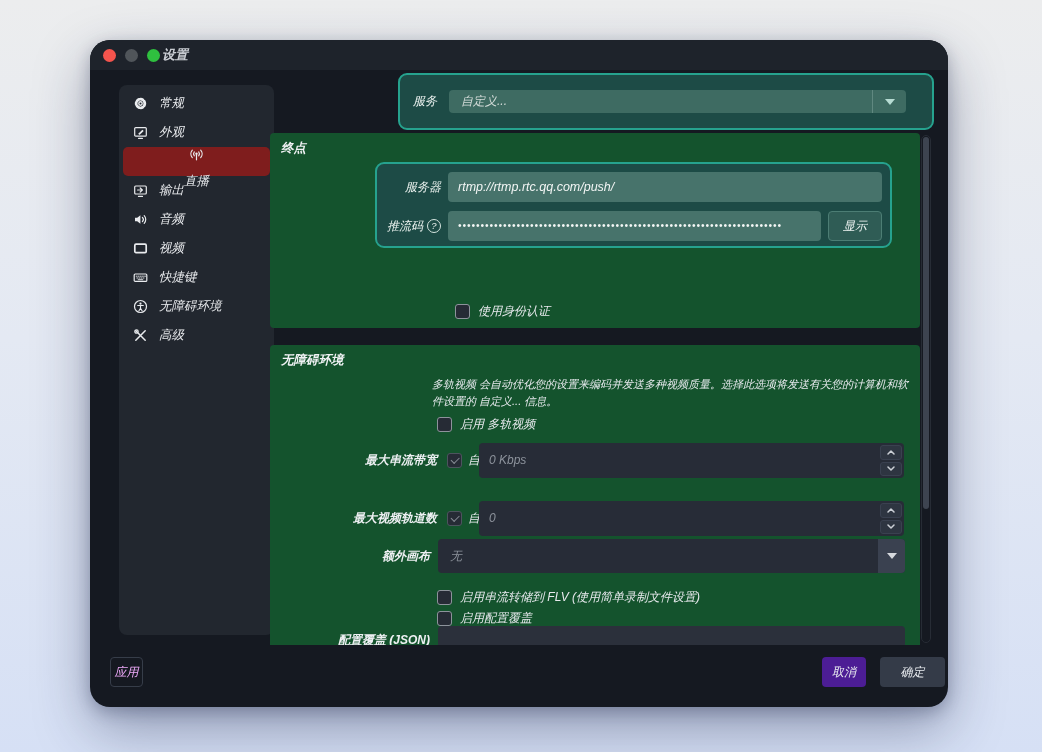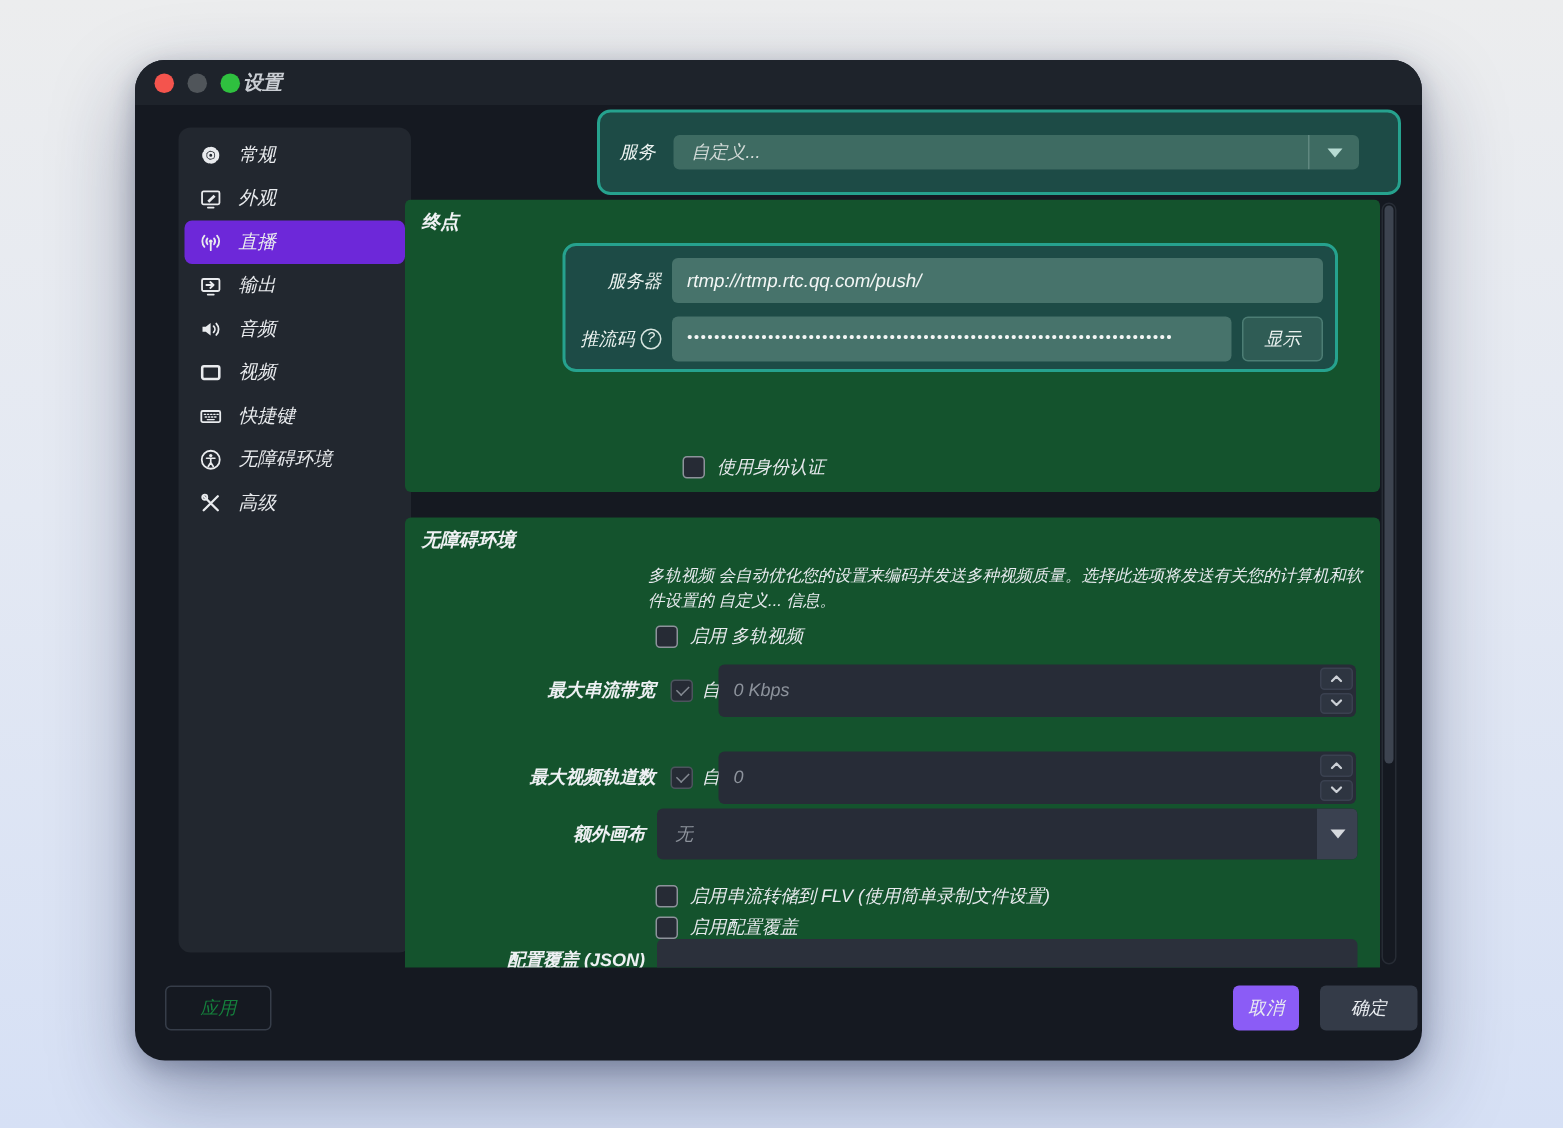--- a/index.html
+++ b/index.html
@@ -13,21 +13,21 @@
   .light{position:absolute;top:9px;width:13px;height:13px;border-radius:50%;}
   .light.red{left:13px;background:#f4544d;}
   .light.yellow{left:35px;background:#50555a;}
   .light.green{left:57px;background:#2fc03f;}
   .wtitle{position:absolute;left:72px;top:0;line-height:30px;font-size:13px;font-weight:bold;color:#c9cdd3;}
   
   .sidebar{position:absolute;left:17px;top:45px;width:155px;height:550px;background:#22272f;
            border-radius:8px;padding-top:4px;box-sizing:border-box;margin-left:12px;}
   .side-item{position:relative;height:29px;margin:0 4px;display:flex;align-items:center;gap:11px;
              padding:0 10px;border-radius:5px;color:#e9ebee;font-size:12.5px;cursor:default;}
-  .side-item.selected{background:#6d28d9;}
+  .side-item.selected{background:#7f1d1d;flex-direction:column;}
   .side-item svg{flex:0 0 15px;}
   .icon{stroke:#e9ebee;fill:none;stroke-width:1.2;stroke-linecap:round;stroke-linejoin:round;}
   
   .svc{position:absolute;left:308px;top:33px;width:536px;height:57px;background:#1d4b46;
        border:2px solid #26a28e;border-radius:9px;box-sizing:border-box;display:flex;align-items:center;
        padding:0 26px 0 13px;}
   .svc-label{color:#eef4f2;font-size:12px;margin-right:12px;flex:0 0 auto;}
   .svc-select{flex:1;height:23px;background:#3e6b62;border-radius:4px;display:flex;align-items:stretch;
               color:#d3dbd8;font-size:12px;overflow:hidden;}
   .svc-select .txt{flex:1;padding-left:12px;display:flex;align-items:center;}
@@ -72,22 +72,22 @@
   .chev{stroke:#ccd0d6;fill:none;stroke-width:1.5;stroke-linecap:round;stroke-linejoin:round;}
   .dd{position:absolute;left:168px;width:467px;height:34px;background:#272c37;border-radius:4px;
       display:flex;align-items:stretch;overflow:hidden;}
   .dd .txt{flex:1;padding-left:12px;display:flex;align-items:center;color:#8d939c;font-size:12px;}
   .dd-arrow{width:27px;background:#3a4150;display:flex;align-items:center;justify-content:center;}
   .dd-arrow .tri{border-top-color:#d6d9de;}
   .json-area{position:absolute;left:168px;top:281px;width:467px;height:60px;background:#2b303b;border-radius:4px;}
   
   .btn{position:absolute;top:617px;height:30px;border-radius:4px;font-size:12px;text-align:center;
        box-sizing:border-box;cursor:default;}
-  .btn.apply{left:20px;width:71px;line-height:28px;border:1px solid #363d49;color:#15803d;background:transparent;}
-  .btn.cancel{left:732px;width:44px;line-height:30px;background:#8b5cf6;color:#e9ecf0;}
+  .btn.apply{left:20px;width:33px;line-height:28px;border:1px solid #363d49;color:#f0abfc;background:transparent;}
+  .btn.cancel{left:732px;width:44px;line-height:30px;background:#4c1d95;color:#e9ecf0;}
   .btn.ok{left:790px;width:65px;line-height:30px;background:#343b48;color:#e9ecf0;}
   
   .sb-track{position:absolute;left:831px;top:95px;width:10px;height:508px;border:1px solid #272c35;
             border-radius:5px;box-sizing:border-box;}
   .sb-thumb{position:absolute;left:833px;top:97px;width:6px;height:372px;background:#3d4450;border-radius:3px;}
 </style>
 </head>
 <body>
 
 <div class="window">

